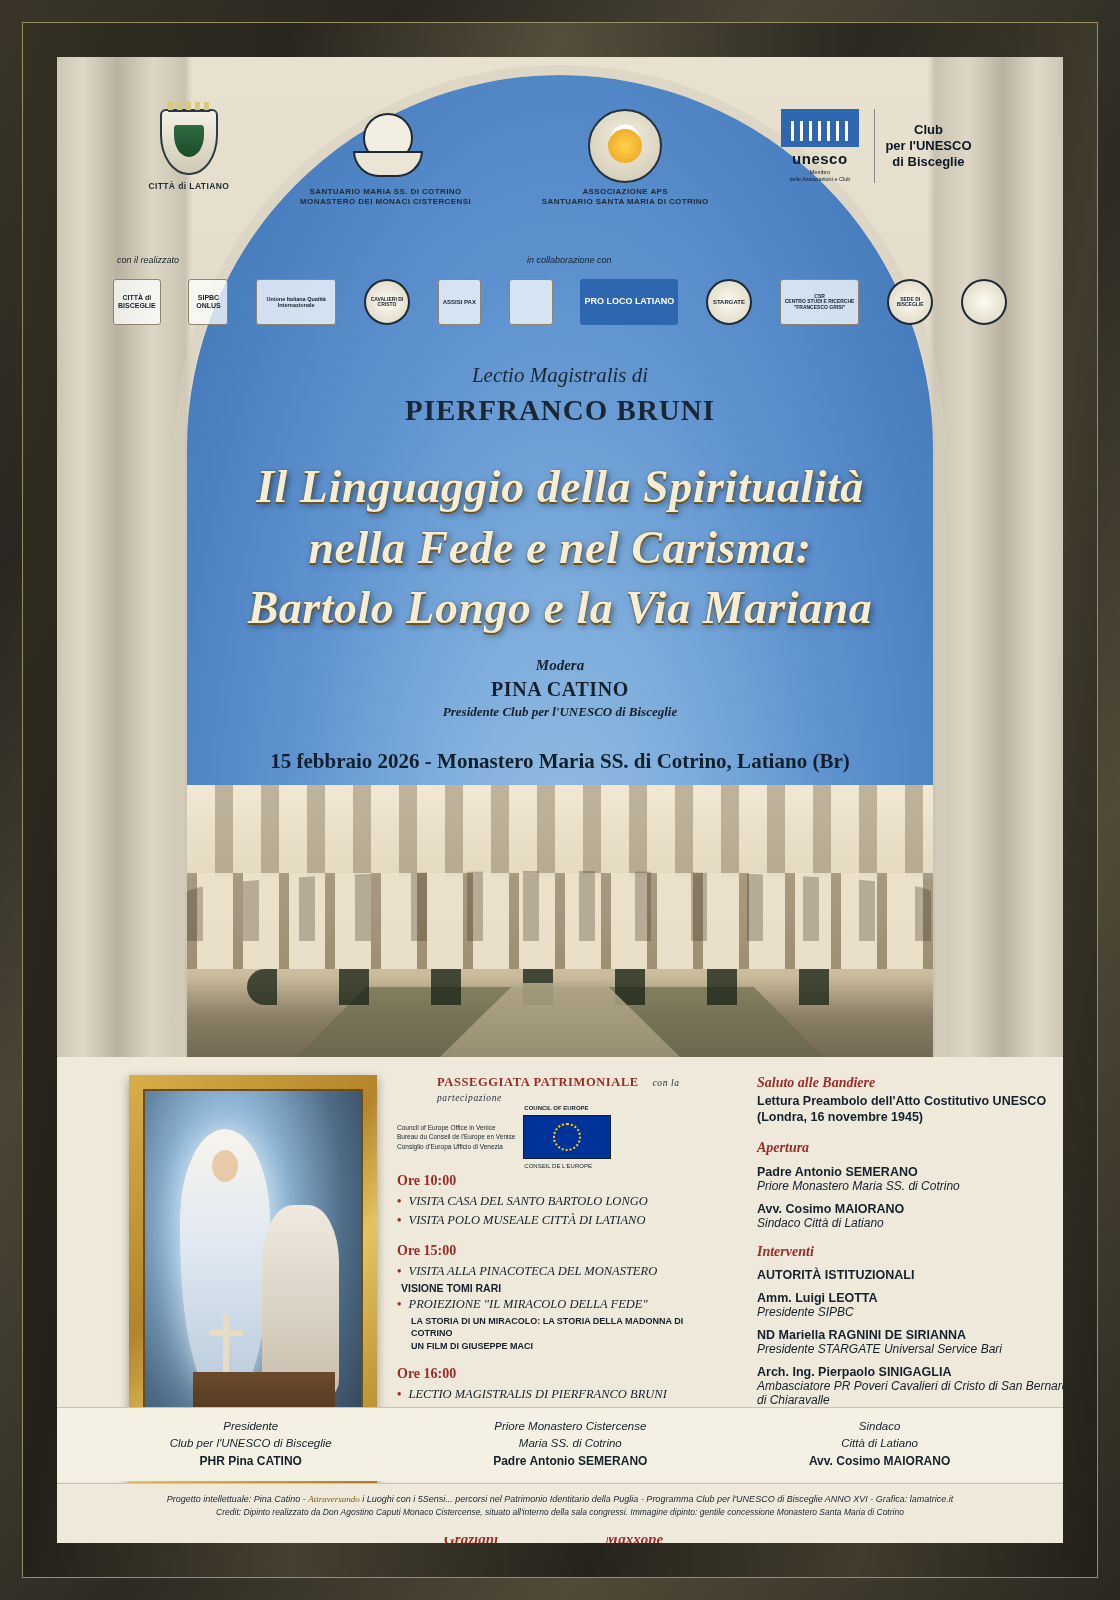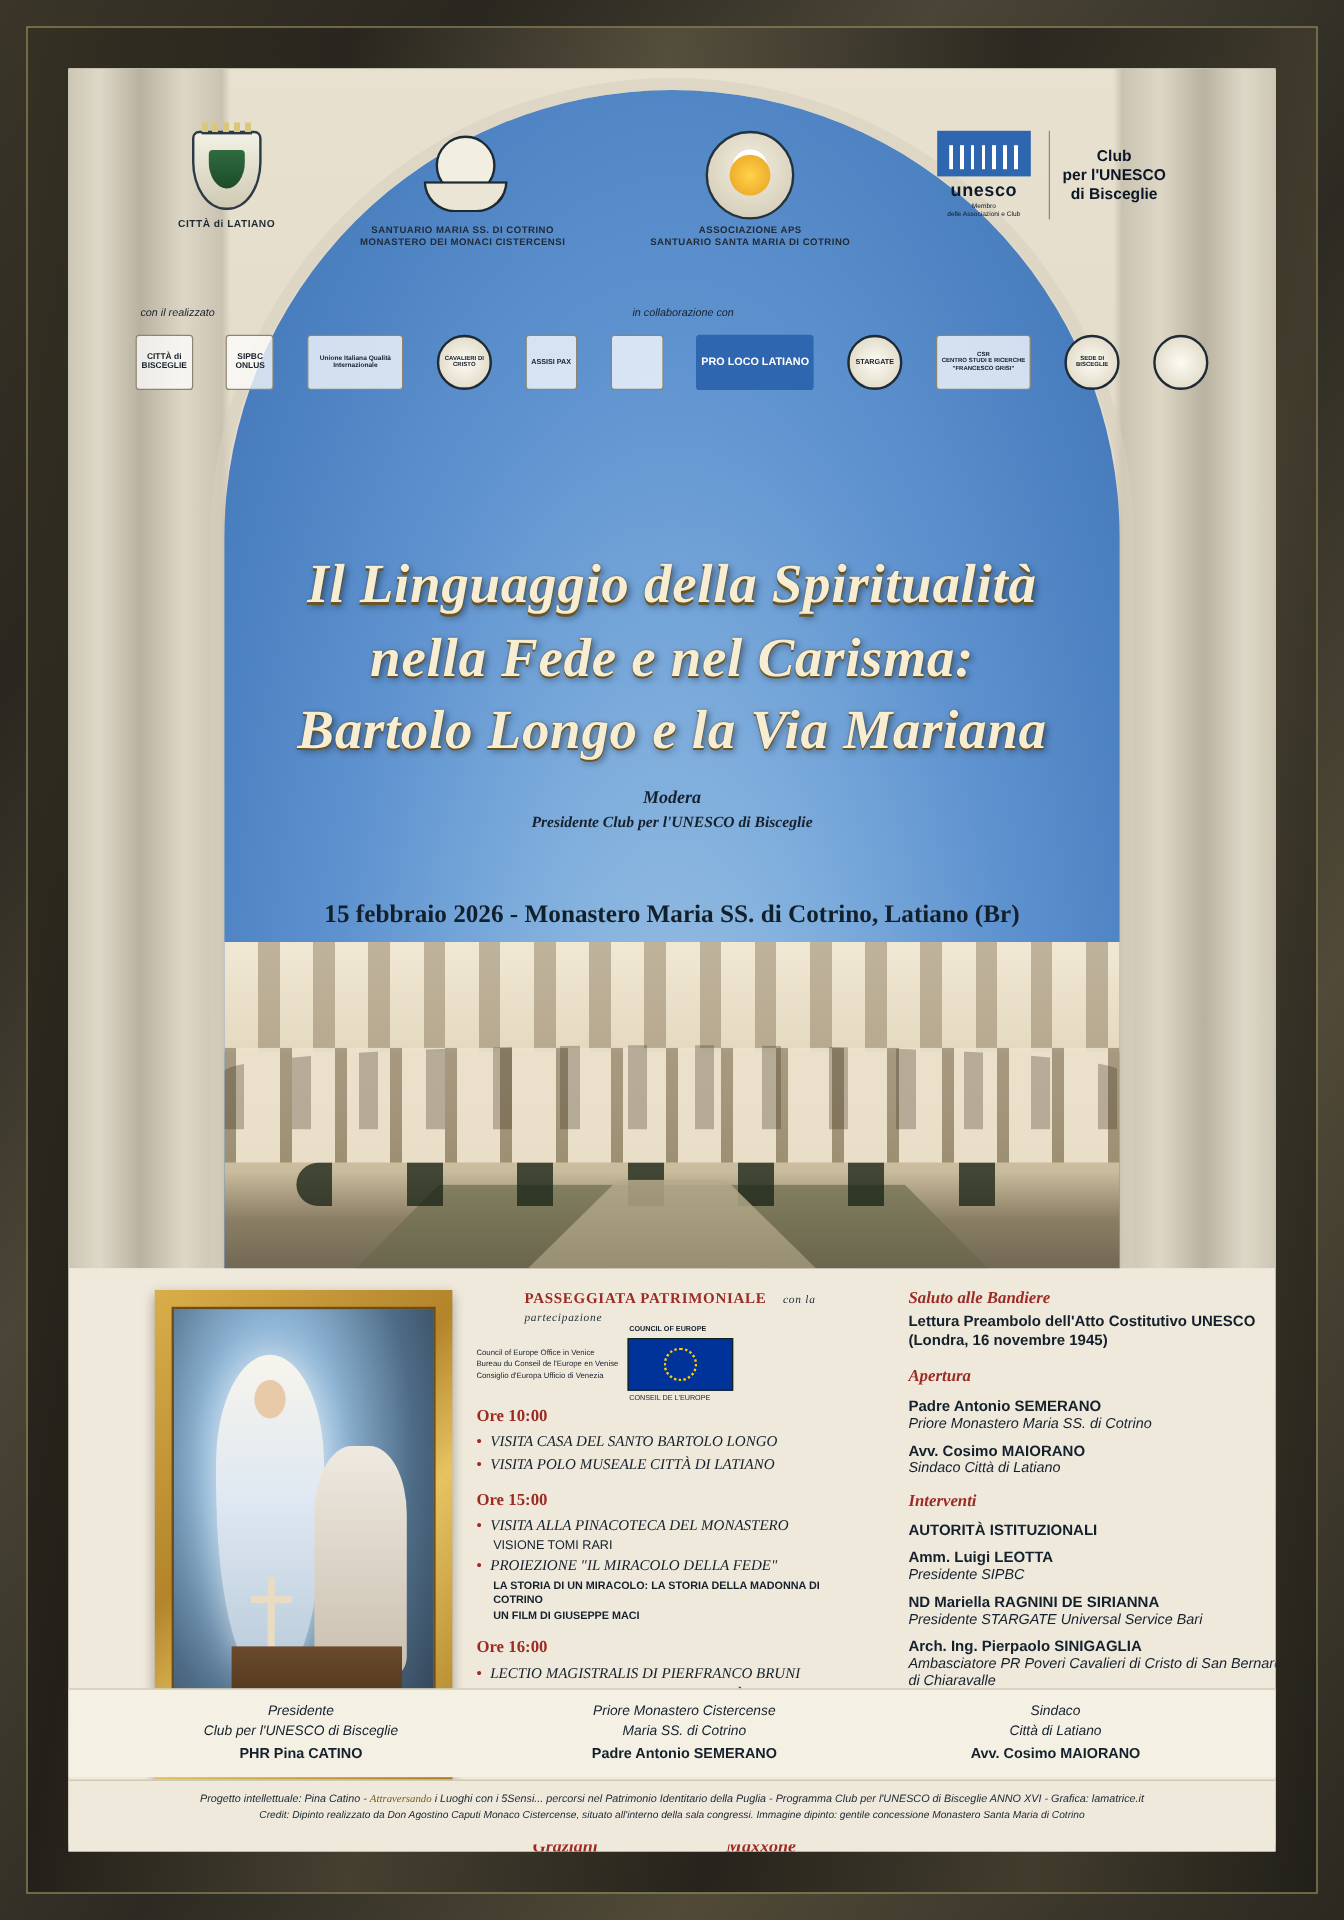--- a/index.html
+++ b/index.html
@@ -342,21 +342,21 @@
 
   .time-head {
     font-family: "Liberation Serif", serif;
     font-weight: bold; font-size: 14px; color: #9c2b24; margin: 14px 0 4px;
   }
   .prog-item {
     font-family: "Liberation Serif", serif;
     font-size: 12.5px; color: #14202c; line-height: 1.35; margin: 2px 0;
   }
   .prog-item .bullet { color: #9c2b24; font-weight: bold; margin-right: 4px; }
-  .prog-sub { font-size: 10.5px; margin-left: 14px; font-weight: normal; }
+  .prog-sub { font-size: 10.5px; margin-left: 4px; font-weight: bold; }
   .prog-note { font-size: 9px; margin-left: 14px; font-weight: bold; line-height: 1.4; }
   .prog-quote { font-size: 11.5px; font-weight: bold; color: #14202c; margin-left: 8px; line-height: 1.4; }
 
   .arie {
     text-align: center; margin-top: 26px;
     font-family: "Liberation Serif", serif;
   }
   .arie .t {
     font-style: italic; font-weight: bold; font-size: 21px; color: #9c2b24;
     letter-spacing: .5px;
@@ -481,29 +481,34 @@
           <div class="mini blue" style="font-size:9px;">PRO LOCO LATIANO</div>
           <div class="mini round" style="font-size:6px;">STARGATE</div>
           <div class="mini plain" style="font-size:5px;white-space:pre-line;">CSR
 CENTRO STUDI E RICERCHE
 "FRANCESCO GRISI"</div>
           <div class="mini round" style="font-size:5px;white-space:pre-line;">SEDE DI
 BISCEGLIE</div>
           <div class="mini round"></div>
         </div>
 
+        <div class="lectio">
+          <div class="l1">Lectio Magistralis di</div>
+          <div class="l2">PIERFRANCO BRUNI</div>
+        </div>
 
         <div class="main-title">
           <div>Il Linguaggio della Spiritualità</div>
           <div>nella Fede e nel Carisma:</div>
           <div>Bartolo Longo e la Via Mariana</div>
         </div>
 
         <div class="modera">
           <div class="m1">Modera</div>
+          <div class="m2">PINA CATINO</div>
           <div class="m3">Presidente Club per l'UNESCO di Bisceglie</div>
         </div>
 
         <div class="date-line">15 febbraio 2026 - Monastero Maria SS. di Cotrino, Latiano (Br)</div>
       </div>
 
       <div class="lower">
 
         <div class="painting">
           <div class="painting-inner">

